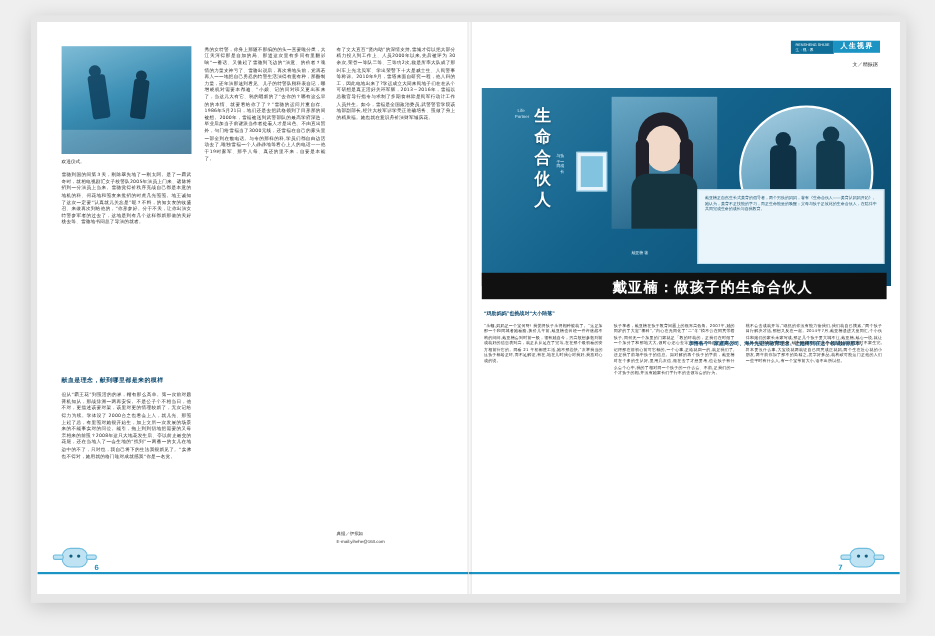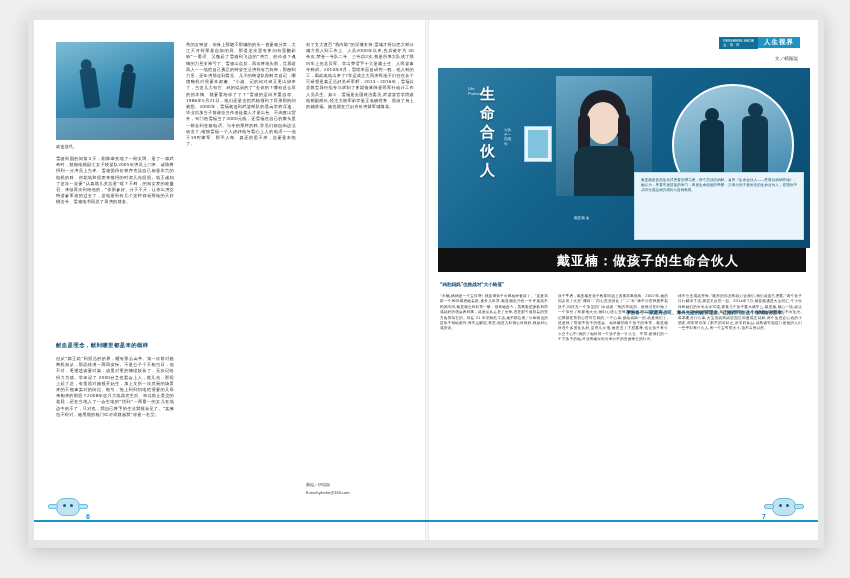--- a/index.html
+++ b/index.html
@@ -45,22 +45,22 @@
                 background:#bfe3f3;border:1px solid #6fbcdd;}
   .mascot .eye{position:absolute;top:5px;width:3px;height:3px;border-radius:50%;background:#15607f;}
   .mascot .arm{position:absolute;top:6px;width:8px;height:3px;background:#bfe3f3;border:1px solid #6fbcdd;border-radius:2px;}
 
   
   .ribbon{position:absolute;right:18px;top:16px;height:13px;display:flex;align-items:center;}
   .ribbon .lbl{background:#1b94c4;color:#fff;font-size:6.5px;font-weight:bold;padding:1px 6px;letter-spacing:1px;}
   .ribbon .col2{background:#0f6f99;color:#fff;font-size:3.4px;padding:2px 4px;line-height:4px;}
   .byline{position:absolute;right:20px;top:36px;font-size:4.6px;color:#333;}
 
-  .hero{position:absolute;left:12px;top:48px;width:372px;height:180px;
-        background:linear-gradient(135deg,#2f7fa5 0%,#14648e 40%,#0a4a6e 100%);overflow:hidden;}
+  .hero{position:absolute;left:12px;top:60px;width:372px;height:180px;
+        background:linear-gradient(135deg,#2f7fa5 0%,#14648e 40%,#0a4a6e 100%);overflow:hidden;text-align:right;}
   .hero .vtitle{position:absolute;left:42px;top:16px;width:22px;font-size:15px;color:#fff;font-weight:bold;
                 line-height:19px;letter-spacing:1px;text-shadow:0 1px 2px rgba(0,0,0,.4);}
   .hero .vsub{position:absolute;left:30px;top:18px;width:9px;font-size:4px;color:#cfe9f6;line-height:5px;}
   .hero .vsub2{position:absolute;left:66px;top:60px;width:9px;font-size:3.6px;color:#dff1fb;line-height:4.6px;}
   .hero .book{position:absolute;left:86px;top:58px;width:26px;height:34px;background:#e8f4fb;border:1px solid #9fd0e8;}
   .hero .book b{position:absolute;left:3px;top:3px;right:3px;bottom:3px;background:#1b94c4;opacity:.5;display:block;}
 
   .portrait{position:absolute;left:118px;top:8px;width:96px;height:120px;overflow:hidden;
             background:linear-gradient(160deg,#6aa8c6,#1d5f84);}
   .portrait .face{position:absolute;left:30px;top:26px;width:34px;height:42px;border-radius:17px/21px;background:#f0d9c8;}

